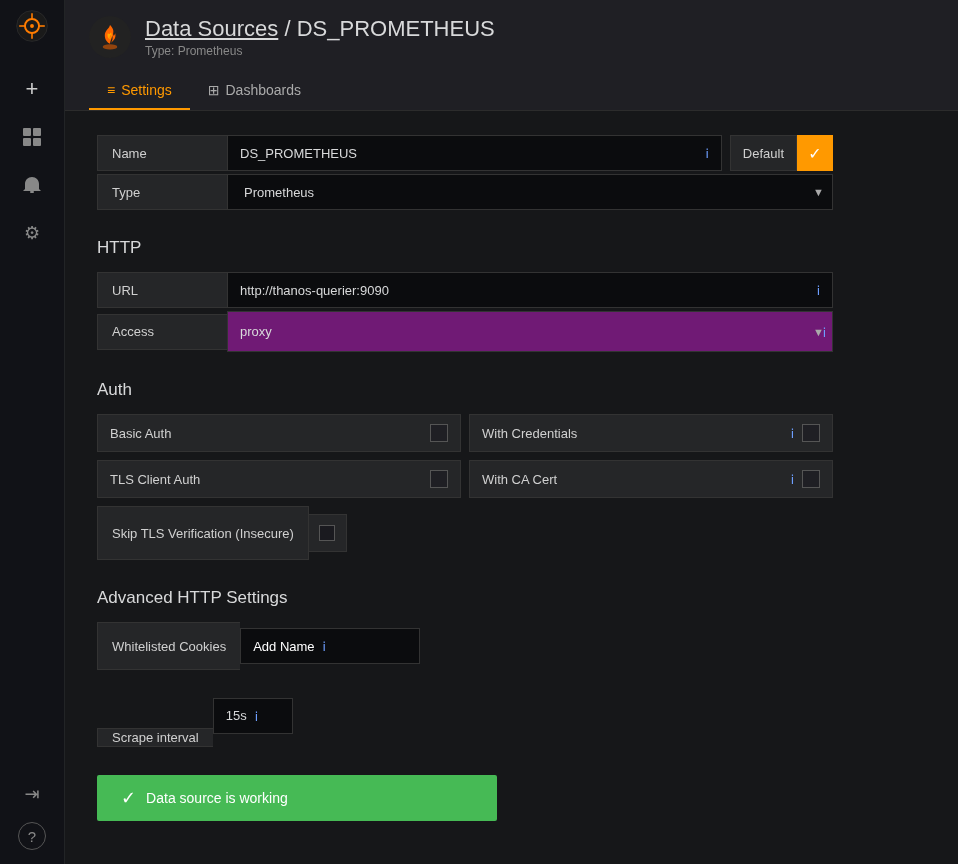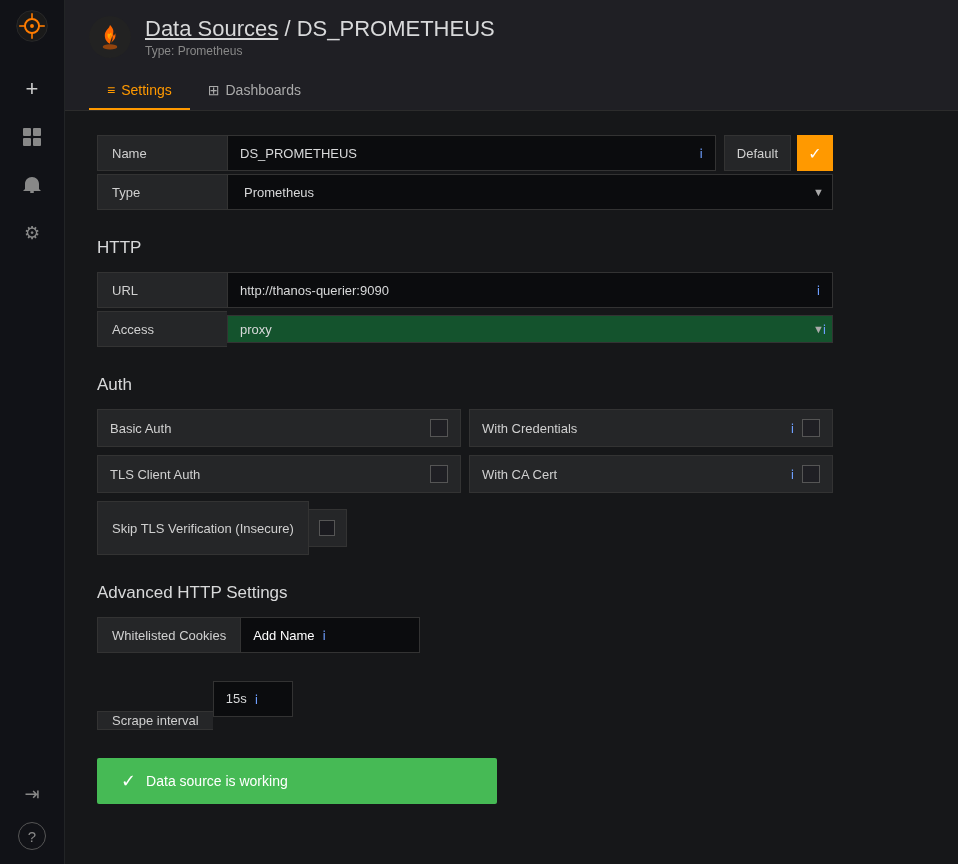--- a/index.html
+++ b/index.html
@@ -197,21 +197,20 @@
       color: #6e9fff;
       font-size: 13px;
       cursor: pointer;
     }
 
     
     .default-section {
       display: flex;
       align-items: center;
       margin-left: 8px;
-      gap: 6px;
     }
     .default-label {
       background: #252628;
       border: 1px solid #333;
       padding: 7px 12px;
       height: 36px;
       display: flex;
       align-items: center;
       font-size: 13px;
       color: #d0d0d0;
@@ -222,23 +221,23 @@
       width: 36px;
       height: 36px;
       display: flex;
       align-items: center;
       justify-content: center;
       cursor: pointer;
       color: white;
       font-size: 16px;
     }
     .access-input-wrap {
-      background: #14532d;
-      border: 1px solid #333;
-      height: 28px;
+      background: #701a75;
+      border: 1px solid #333;
+      height: 41px;
       flex: 1;
       display: flex;
       align-items: center;
       position: relative;
     }
     .access-input-wrap select {
       background: transparent;
       border: none;
       color: #d8d9da;
       font-size: 13px;
@@ -323,21 +322,21 @@
       align-items: center;
       gap: 0;
     }
     .cookies-label {
       background: #252628;
       border: 1px solid #333;
       border-right: none;
       padding: 7px 14px;
       font-size: 13px;
       color: #d0d0d0;
-      height: 36px;
+      height: 48px;
       display: flex;
       align-items: center;
       white-space: nowrap;
     }
     .cookies-input {
       background: #0b0c0e;
       border: 1px solid #333;
       color: #888;
       padding: 7px 12px;
       font-size: 13px;

